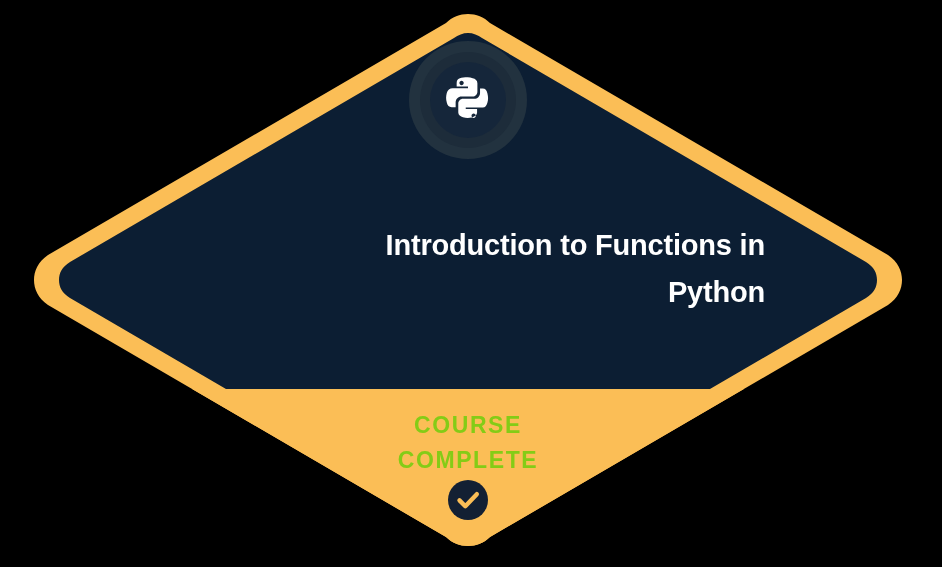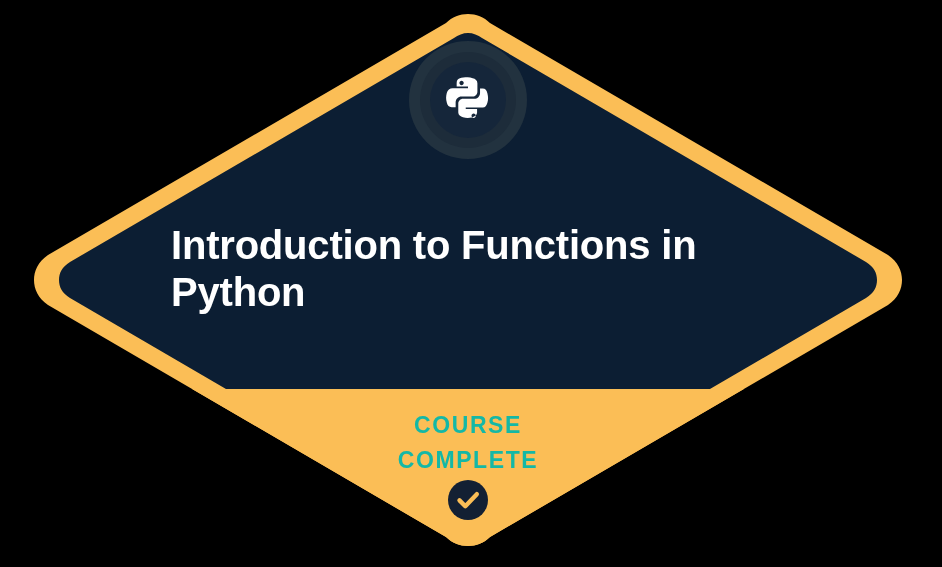--- a/index.html
+++ b/index.html
@@ -67,37 +67,37 @@
     height: 54px;
     transform: translate(-50%, -50%);
   }
 
   
   .title {
     position: absolute;
     left: 171px;
     top: 222px;
     width: 594px;
-    text-align: left;
+    text-align: right;
     color: #ffffff;
-    font-size: 40px;
+    font-size: 29px;
     font-weight: bold;
     line-height: 47px;
     letter-spacing: -0.2px;
     white-space: pre-line;
   }
 
   
   .complete-label {
     position: absolute;
     left: 221px;
     top: 408px;
     width: 494px;
     text-align: center;
-    color: #14b8a6;
+    color: #84cc16;
     font-size: 23px;
     font-weight: bold;
     line-height: 35px;
     letter-spacing: 1.6px;
     white-space: pre-line;
   }
 
   
   .check-badge {
     position: absolute;

